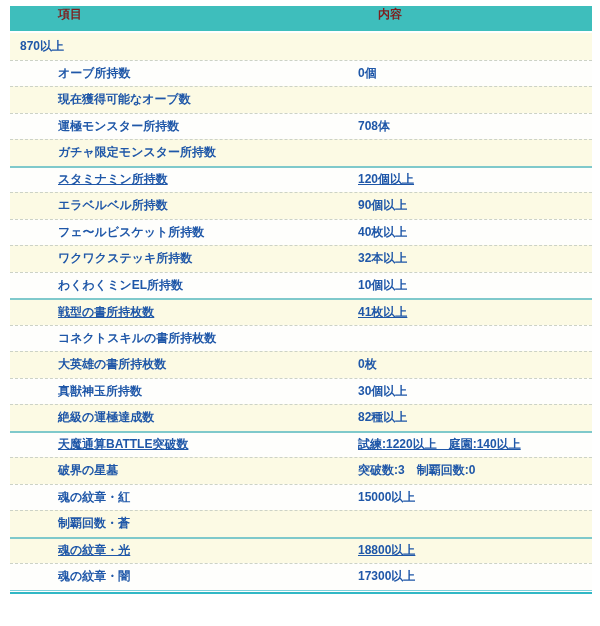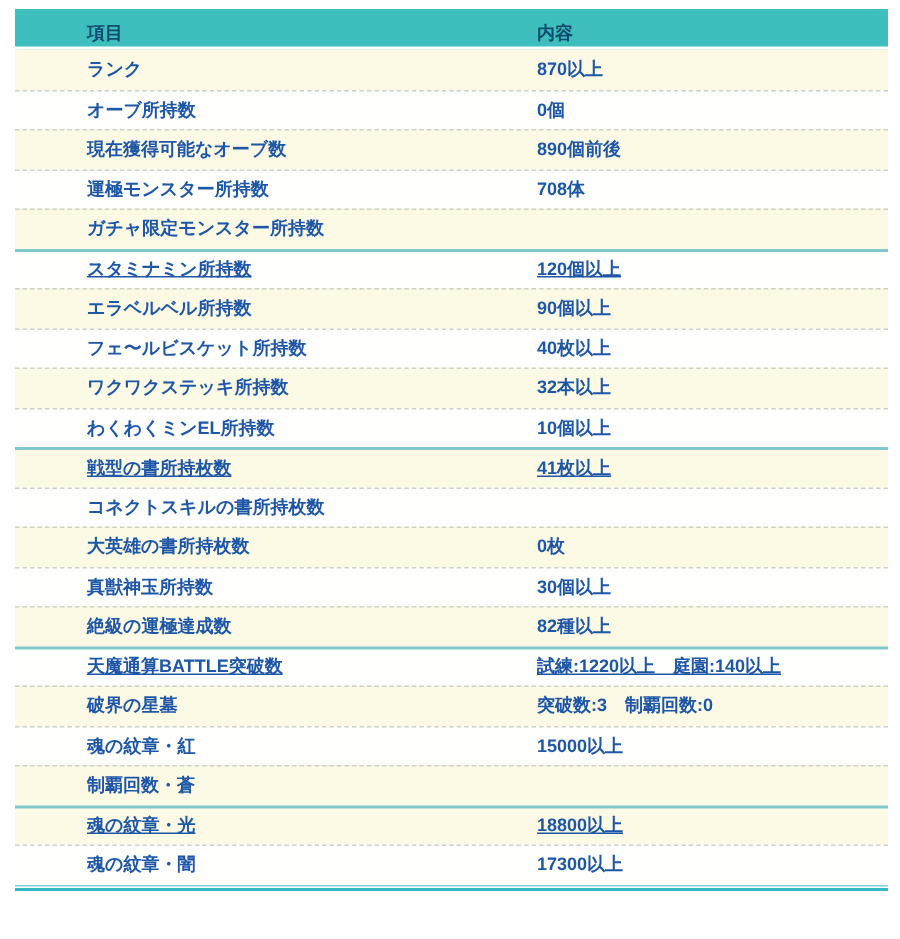--- a/index.html
+++ b/index.html
@@ -16,25 +16,26 @@
   body{
     width:600px;height:626px;overflow:hidden;
     font-family:"Liberation Sans","DejaVu Sans",sans-serif;
     font-weight:bold;font-size:12px;
   }
   .table-wrap{
     width:582px;
     margin:6px 0 0 10px;
   }
   .thead{
-    display:flex;align-items:flex-end;
+    display:flex;align-items:flex-start;
     height:25px;
     background:var(--header-bg);
-    color:#0c4a6e;
+    color:#7f1d1d;
     border-bottom:2px solid #ffffff;
+    gap:20px;
   }
   .row{
     display:flex;align-items:center;
     height:26.5px;
     color:var(--text-blue);
     box-sizing:border-box;
   }
   .row.odd{background:var(--row-odd-bg);}
   .row.even{background:var(--row-even-bg);}
   .row.sep-dashed{border-top:1px dashed var(--sep-dashed);}
@@ -59,30 +60,28 @@
 </head>
 <body>
 
 <div class="table-wrap">
   <div class="thead">
     <div class="cell-label">項目</div>
     <div class="cell-value">内容</div>
   </div>
   <div>
       <div class="row odd">
-    <div class="cell-label">ランク</div>
     <div class="cell-value">870以上</div>
   </div>
       <div class="row even sep-dashed">
     <div class="cell-label">オーブ所持数</div>
     <div class="cell-value">0個</div>
   </div>
       <div class="row odd sep-dashed">
     <div class="cell-label">現在獲得可能なオーブ数</div>
-    <div class="cell-value">890個前後</div>
   </div>
       <div class="row even sep-dashed">
     <div class="cell-label">運極モンスター所持数</div>
     <div class="cell-value">708体</div>
   </div>
       <div class="row odd sep-dashed">
     <div class="cell-label">ガチャ限定モンスター所持数</div>
   </div>
       <div class="row even sep-solid">
     <div class="cell-label">スタミナミン所持数</div>

